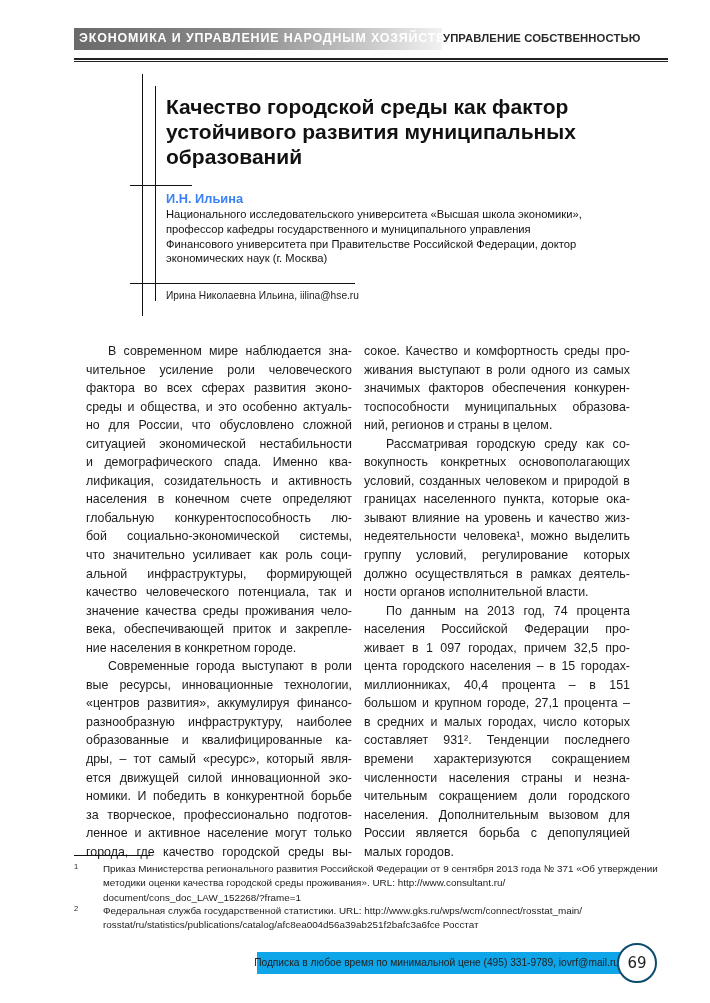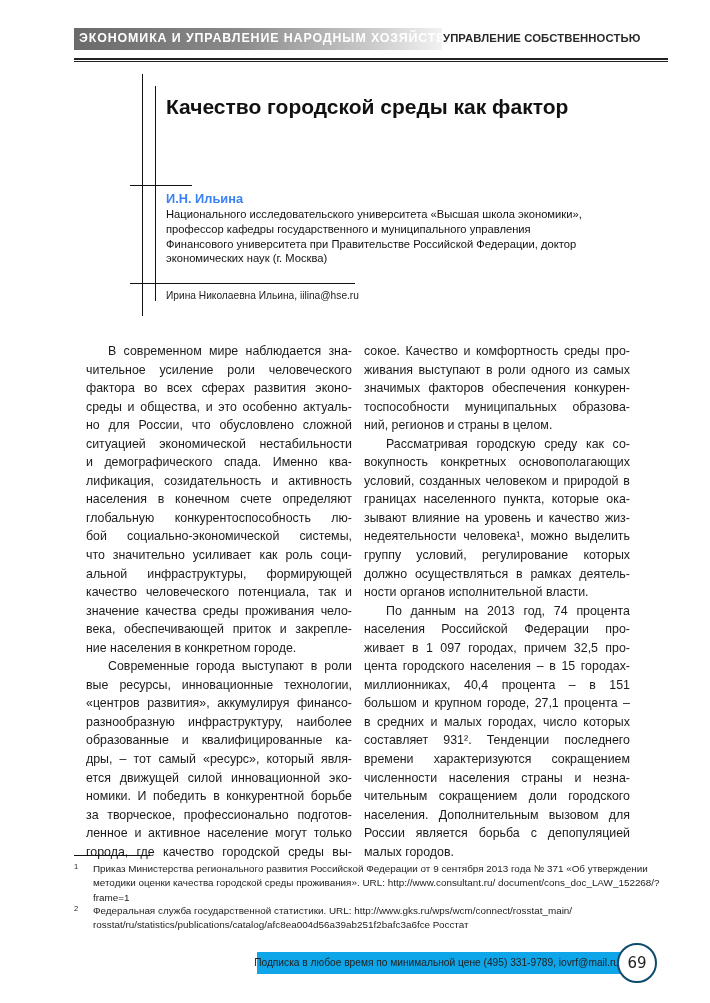--- a/index.html
+++ b/index.html
@@ -32,21 +32,21 @@
   .col-left { left: 86px; }
   .col-right { left: 364px; }
   .line { display: flex; justify-content: space-between; white-space: nowrap; height: 18.55px; }
   .line.last { justify-content: flex-start; }
   .line.indent { padding-left: 22px; }
   .line span.w { display: inline-block; }
 
   .fn-rule { position: absolute; left: 74px; top: 855px; width: 76px; height: 1px; background: #111; }
   .fn { position: absolute; left: 74px; width: 590px; font-size: 9.9px; line-height: 14.4px; color: #222; }
   .fn .num { position: absolute; left: 0; top: -2px; font-size: 7.5px; }
-  .fn .txt { margin-left: 19px; }
+  .fn .txt { margin-left: 29px; }
   .fn1 { top: 862px; }
   .fn2 { top: 904px; }
 
   .footer-band { position: absolute; left: 250px; top: 952px; width: 368px; height: 22px; background: #0ea5e9; margin-left: 7px; }
   .footer-text { position: absolute; right: 6px; top: 5px; font-size: 10.2px; color: #222; white-space: nowrap; }
   .page-circle { position: absolute; left: 617px; top: 943px; width: 36px; height: 36px; border-radius: 50%;
      border: 2px solid #0c4a6e; background: #fff; }
   .page-num { position: absolute; left: 0; top: 9px; width: 36px; text-align: center; font-size: 15px; color: #222;
      font-family: "DejaVu Sans", sans-serif; }
 </style>
@@ -59,20 +59,22 @@
 <div class="header-section">УПРАВЛЕНИЕ СОБСТВЕННОСТЬЮ</div>
 <div class="rule-double"></div>
 
 <div class="vline" style="left:142px; top:74px; height:242px;"></div>
 <div class="vline" style="left:155px; top:86px; height:215px;"></div>
 <div class="hline" style="left:130px; top:185px; width:62px;"></div>
 <div class="hline" style="left:130px; top:283px; width:225px;"></div>
 
 <div class="title">
   <div>Качество городской среды как фактор</div>
+  <div>устойчивого развития муниципальных</div>
+  <div>образований</div>
 </div>
 
 <div class="author-name">И.Н. Ильина</div>
 <div class="author-bio">
   <div>Национального исследовательского университета «Высшая школа экономики»,</div>
   <div>профессор кафедры государственного и муниципального управления</div>
   <div>Финансового университета при Правительстве Российской Федерации, доктор</div>
   <div>экономических наук (г. Москва)</div>
 </div>
 <div class="author-contact">Ирина Николаевна Ильина, iilina@hse.ru</div>

